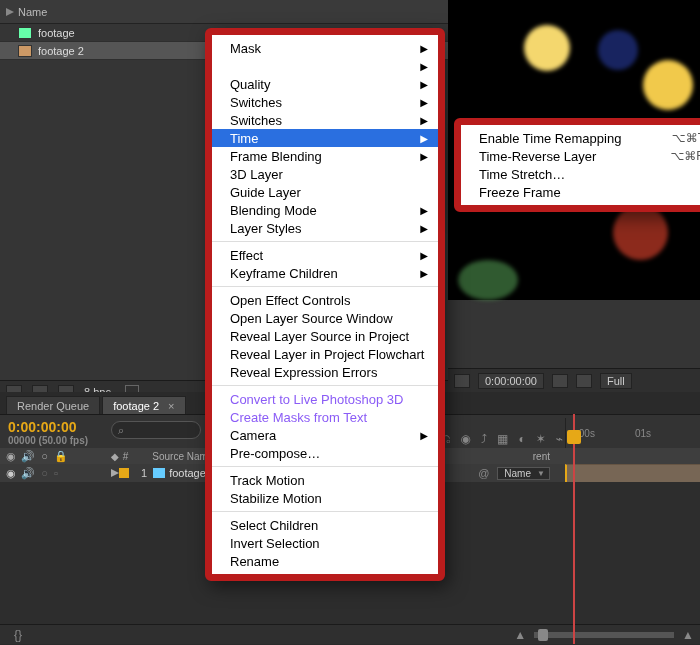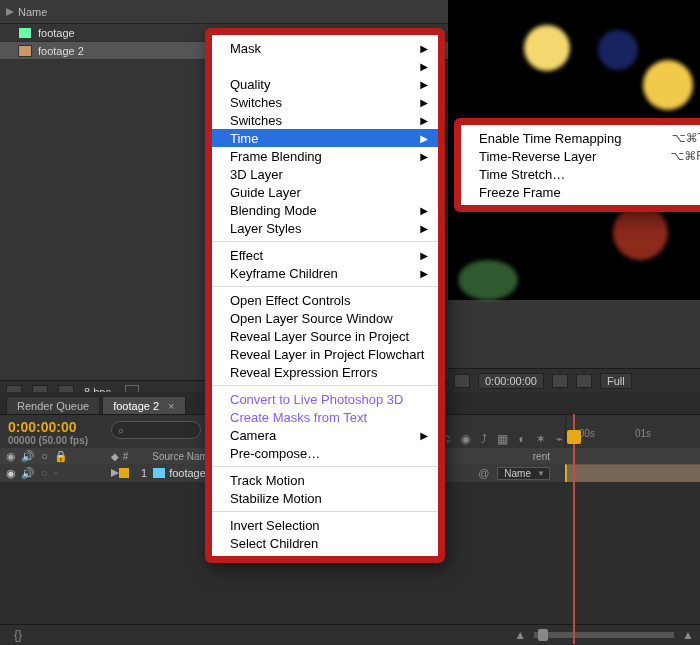--- a/index.html
+++ b/index.html
@@ -304,24 +304,27 @@
     </div>
     <div class="ctx-sep"></div>
     <div class="ctx-item">
       <span>Track Motion</span>
     </div>
     <div class="ctx-item">
       <span>Stabilize Motion</span>
     </div>
     <div class="ctx-sep"></div>
     <div class="ctx-item">
+      <span>Select Children</span>
+    </div>
+    <div class="ctx-item">
       <span>Invert Selection</span>
     </div>
     <div class="ctx-item">
-      <span>Select Children</span>
+      <span>Rename</span>
     </div>
   </div>
 <div id="ctx-sub" class="ctx">
     <div class="ctx-item">
       <span>Enable Time Remapping</span>
       <span class="shortcut">⌥⌘T</span>
     </div>
     <div class="ctx-item">
       <span>Time-Reverse Layer</span>
       <span class="shortcut">⌥⌘R</span>

